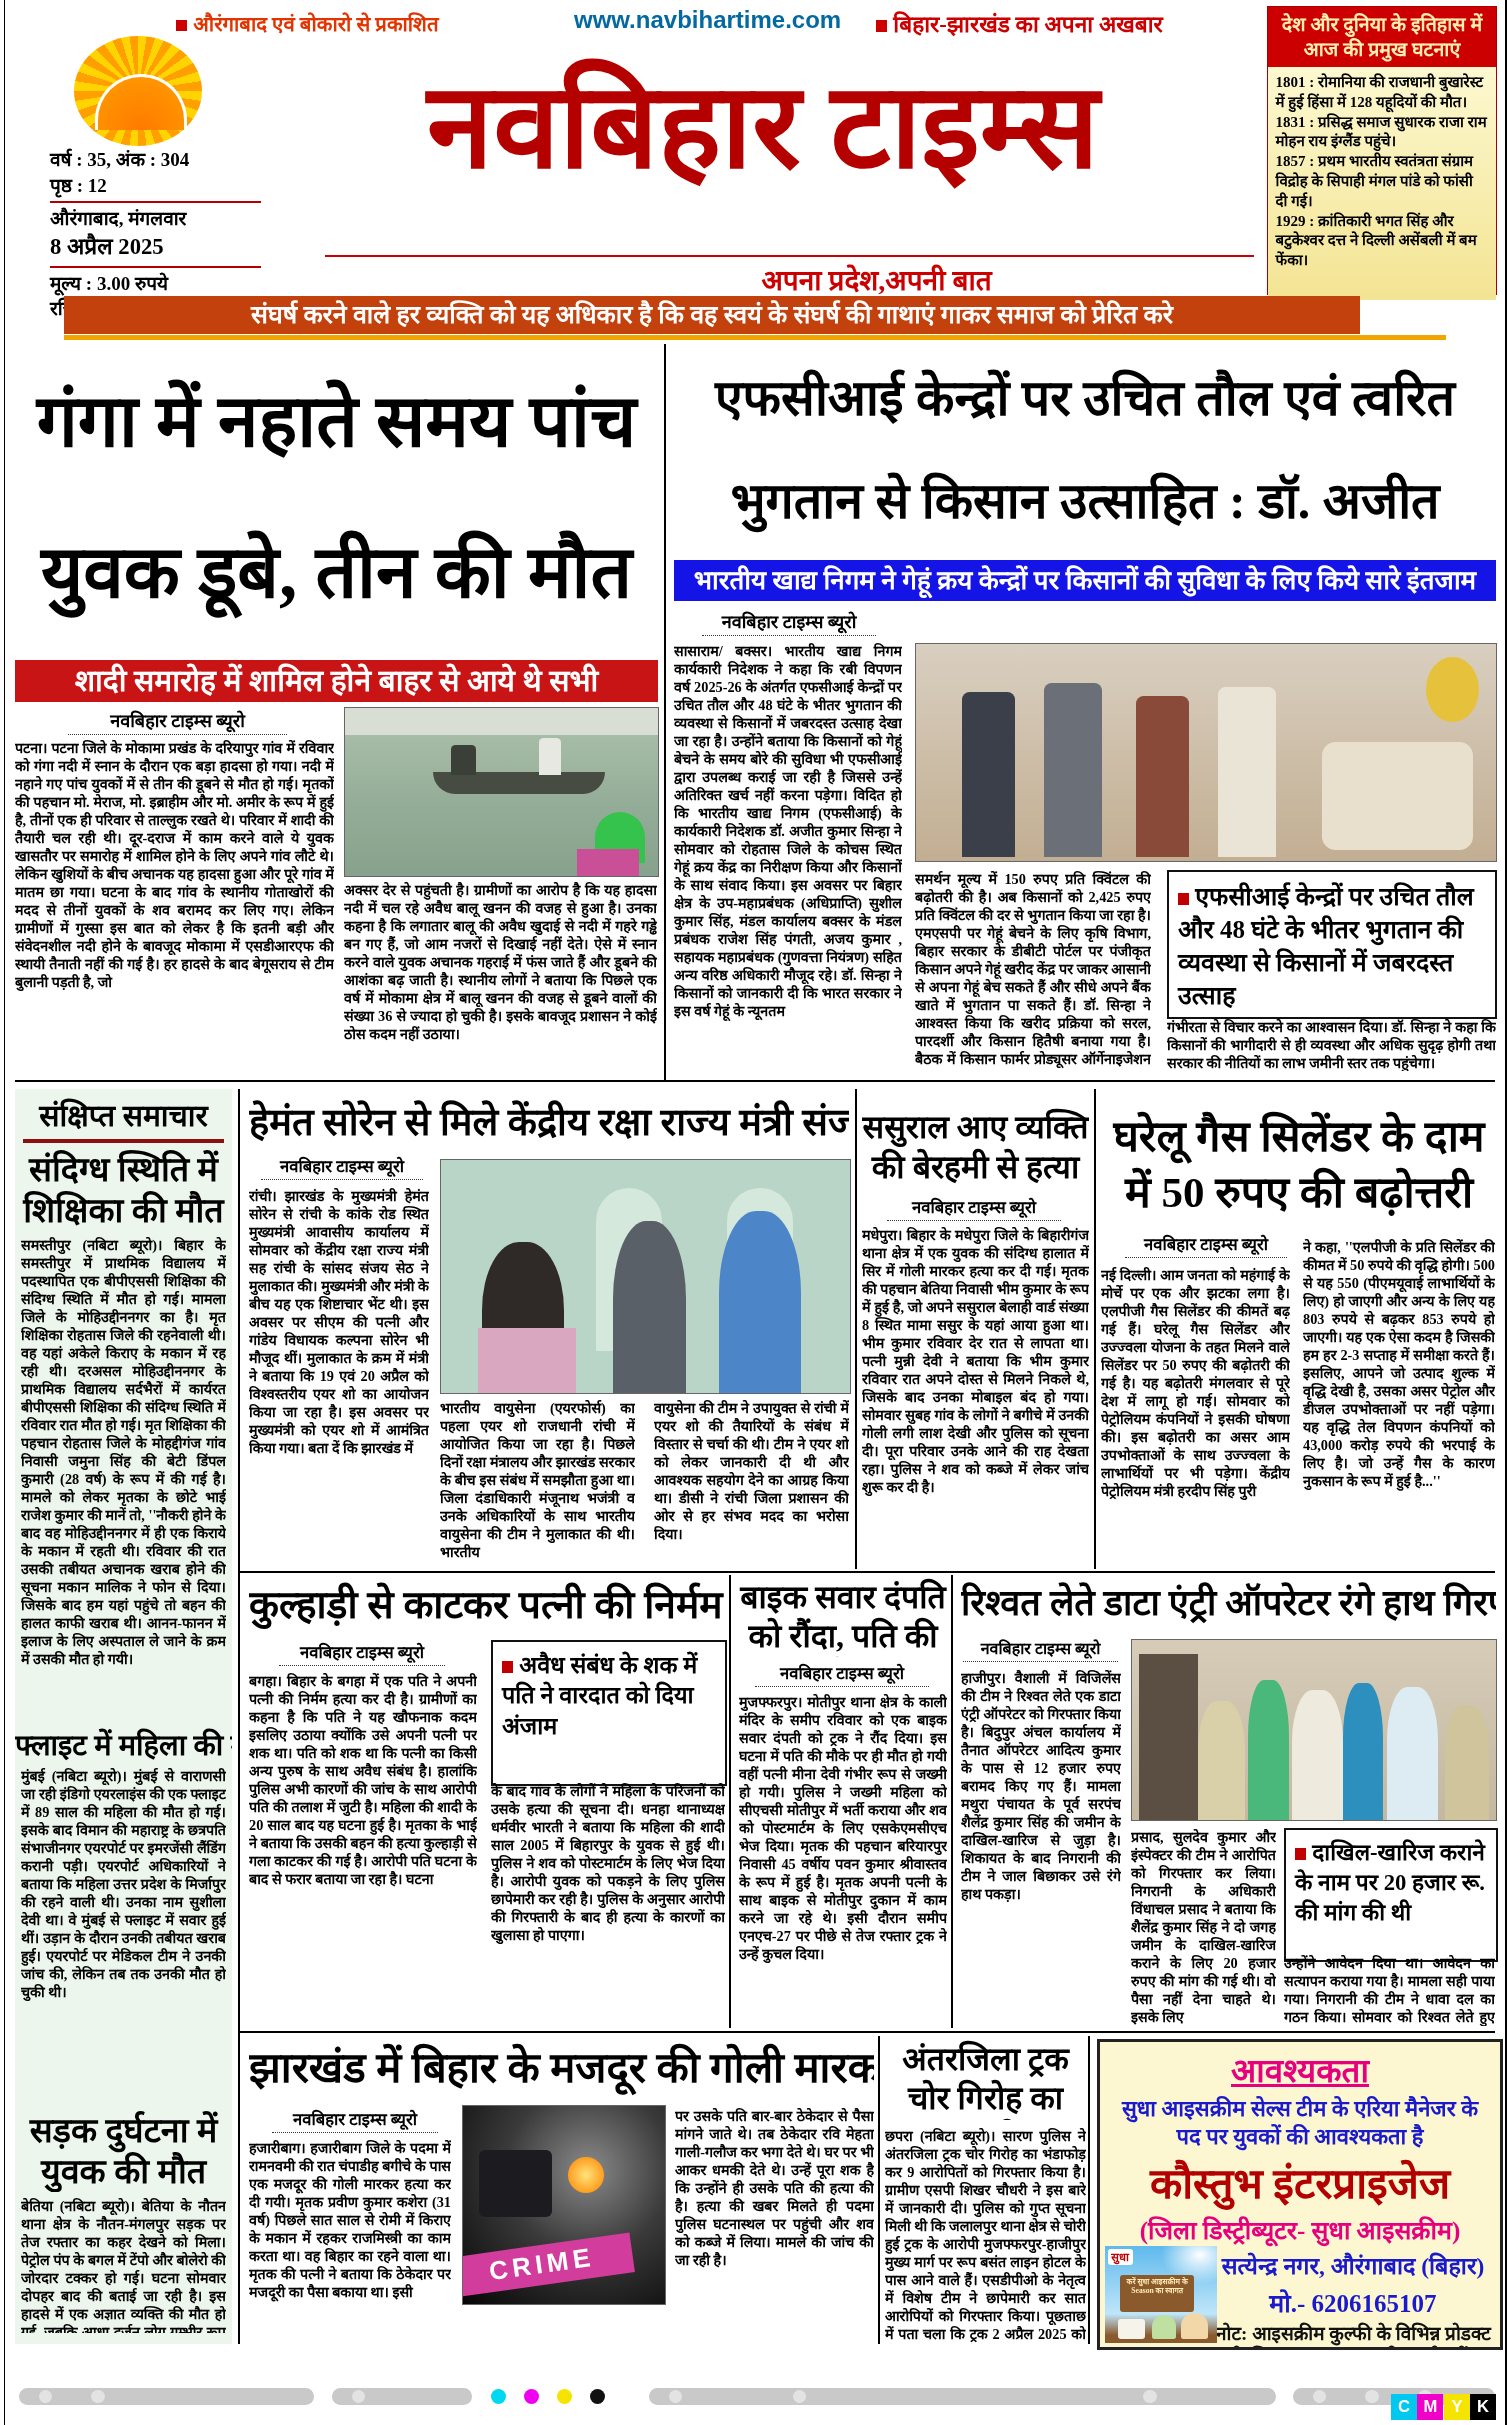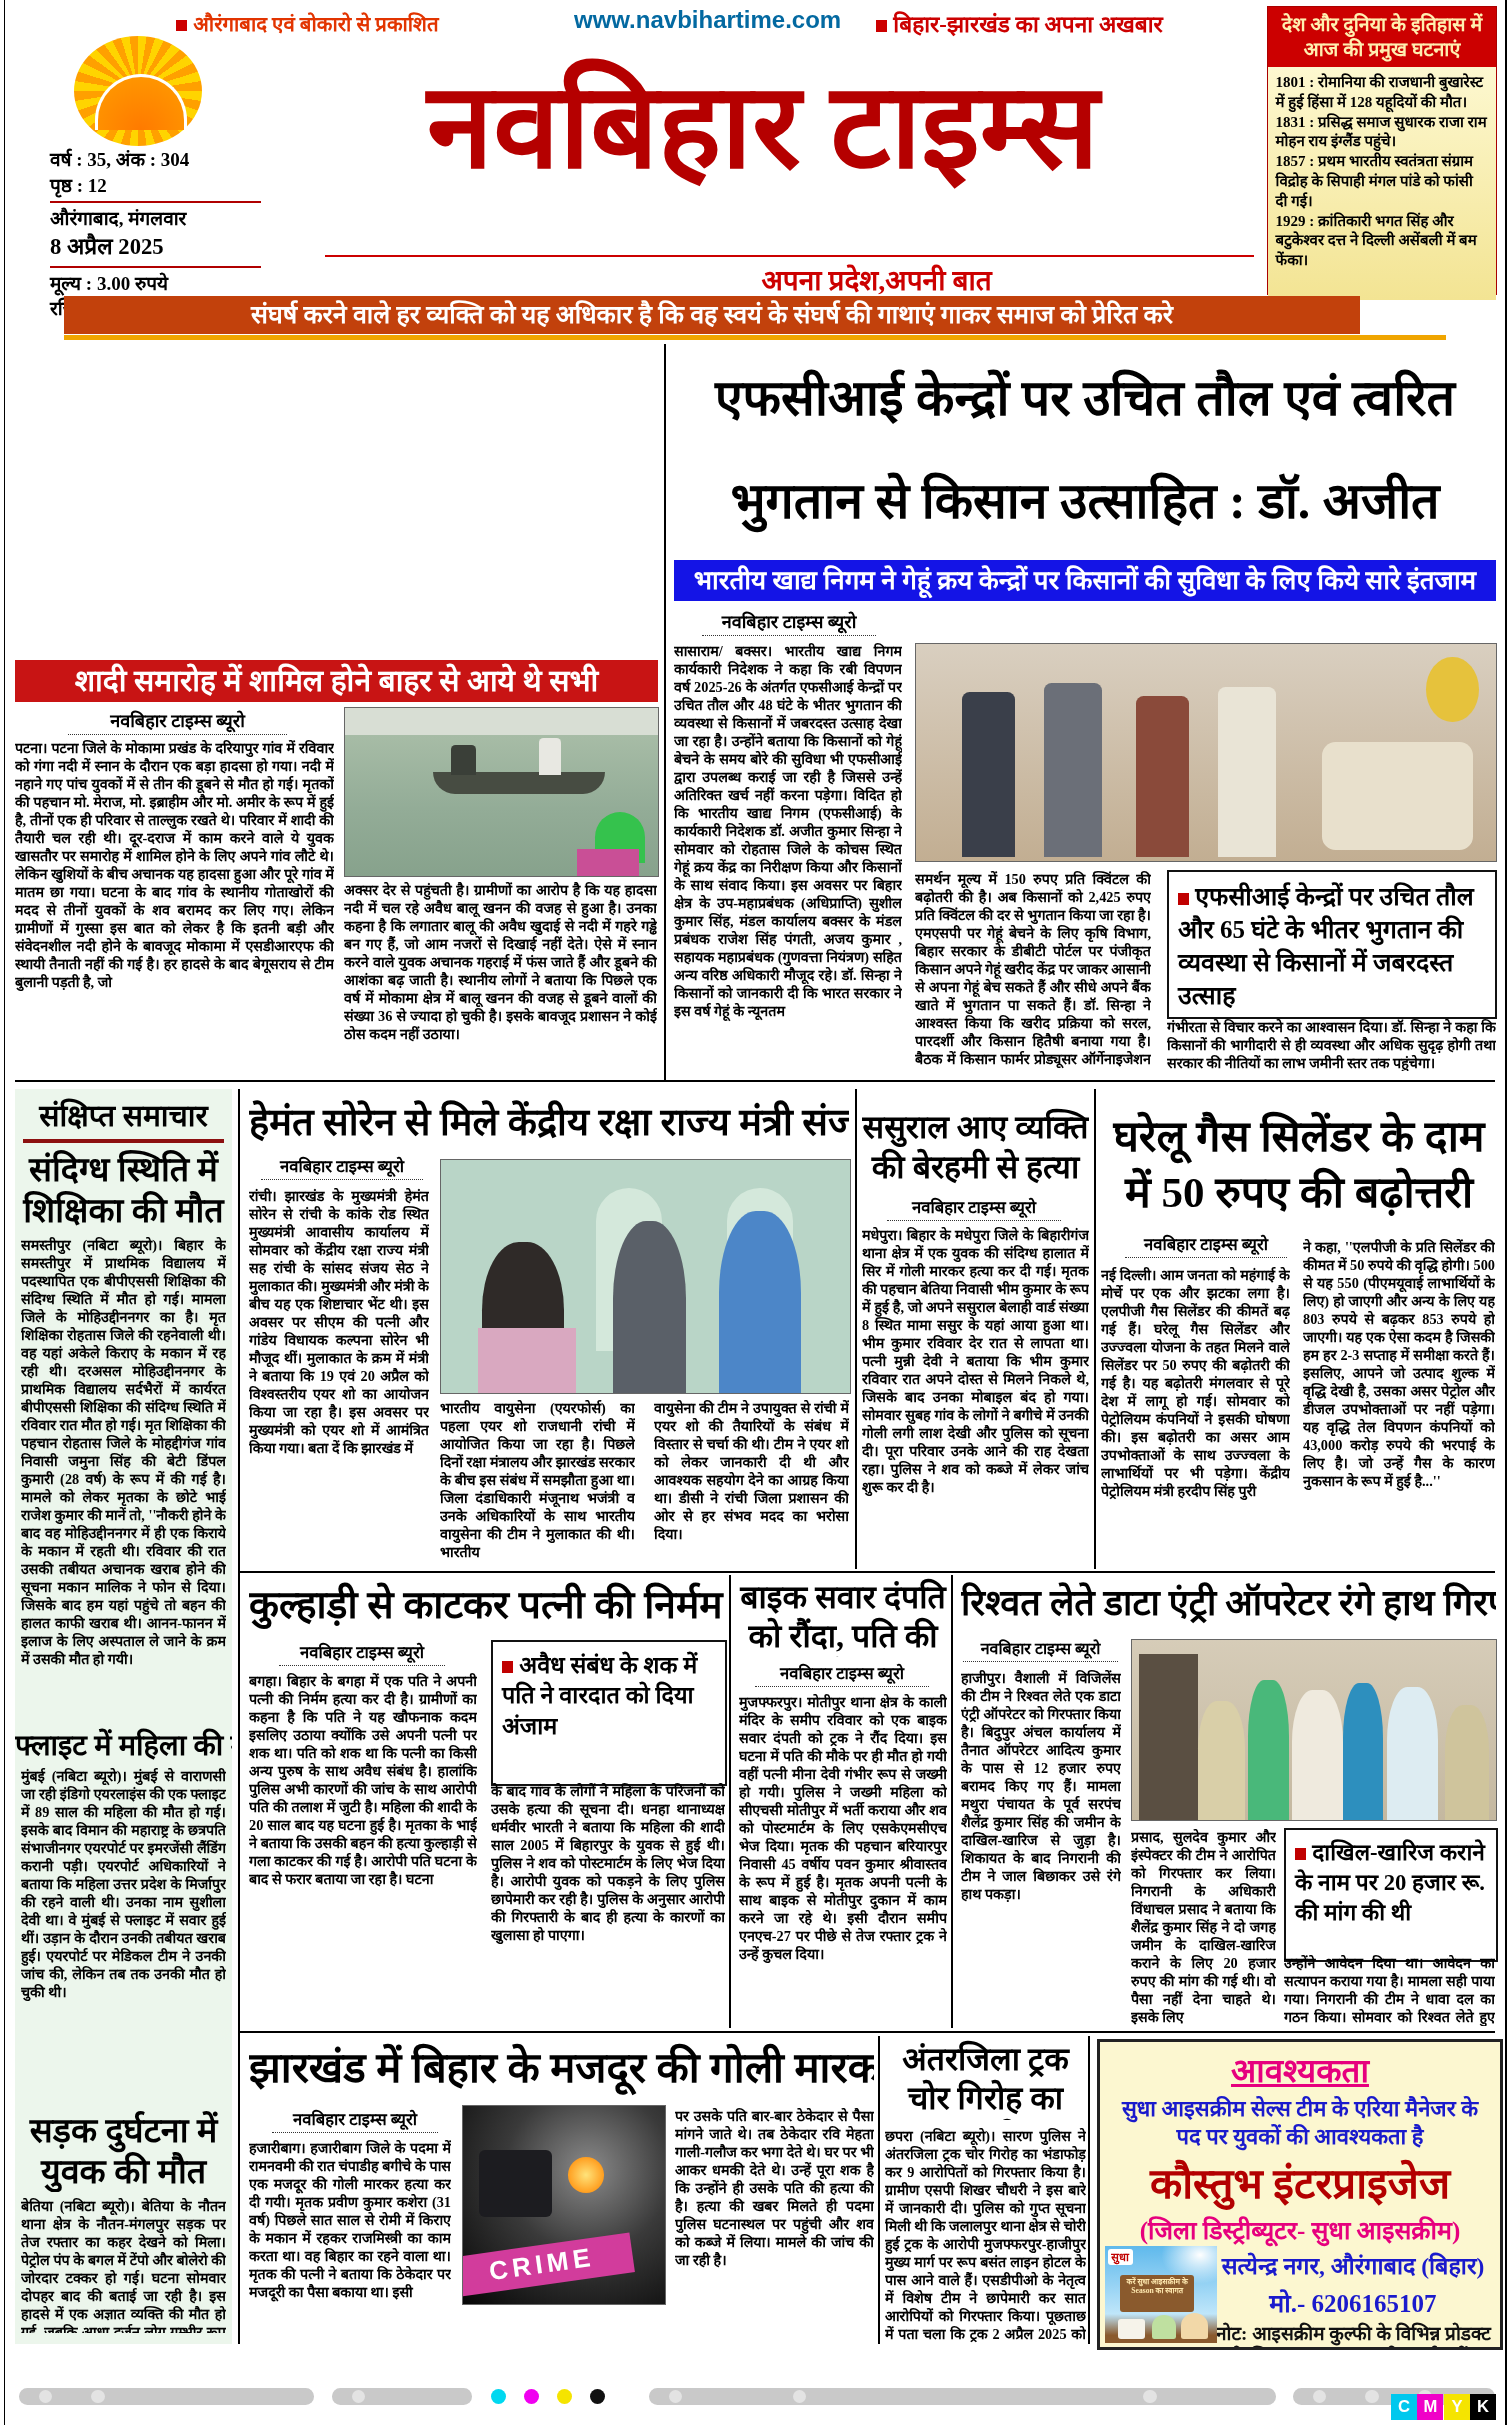--- a/index.html
+++ b/index.html
@@ -69,20 +69,21 @@
 
   <div class="abs" style="left:272px;top:38px;width:982px;text-align:center;font-size:119px;font-weight:900;color:#b50000;white-space:nowrap;line-height:1.5;">नवबिहार टाइम्स</div>
   <div class="abs" style="left:325px;top:255px;width:929px;height:2.3px;background:#cc0000;"></div>
   <div class="abs" style="left:680px;top:260px;width:393px;text-align:center;font-size:28px;font-weight:800;color:#cc0000;">अपना प्रदेश,अपनी बात</div>
 
   <div class="abs subbar" style="left:64px;top:296px;width:1296px;height:38px;background:#c2410c;font-size:25px;line-height:38px;">
     <span>संघर्ष करने वाले हर व्यक्ति को यह अधिकार है कि वह स्वयं के संघर्ष की गाथाएं गाकर समाज को प्रेरित करे</span>
   </div>
   <div class="abs" style="left:64px;top:335px;width:1382px;height:5.3px;background:#f0a500;"></div>
 
+  <div class="abs hl" style="left:15px;top:346px;width:643px;height:313px;font-size:73px;line-height:151px;">गंगा में नहाते समय पांच युवक डूबे, तीन की मौत</div>
   <div class="abs subbar" style="left:15px;top:660px;width:643px;height:42px;background:#c81414;font-size:30px;line-height:42px;">
     <span>शादी समारोह में शामिल होने बाहर से आये थे सभी</span>
   </div>
   <div class="abs byline" style="left:68px;top:708px;width:219px;">नवबिहार टाइम्स ब्यूरो</div>
   <div class="photo" style="left:344px;top:707px;width:313px;height:168px;background:linear-gradient(180deg,#d8ded4 0%,#d8ded4 16%,#a7bca6 16%,#93ac97 60%,#87a28c 100%);">
     <div style="position:absolute;left:28%;top:38%;width:55%;height:13%;background:#474c42;border-radius:0 0 30px 30px;"></div>
     <div style="position:absolute;left:34%;top:22%;width:8%;height:18%;background:#3a3f38;border-radius:4.5px 4.5px 0 0;"></div>
     <div style="position:absolute;left:62%;top:18%;width:7%;height:22%;background:#e8e8e2;border-radius:4.5px 4.5px 0 0;"></div>
     <div style="position:absolute;left:80%;top:62%;width:16%;height:30%;background:#35c24d;border-radius:50% 50% 0 0;"></div>
     <div style="position:absolute;left:74%;top:84%;width:20%;height:16%;background:#c94f96;"></div>
@@ -101,21 +102,21 @@
   <div class="photo" style="left:915px;top:643px;width:580px;height:217px;background:linear-gradient(180deg,#d9cfc0,#c2ae92);">
     <div style="position:absolute;left:8%;top:22%;width:9%;height:76%;background:#3a3f4a;border-radius:7.6px 7.6px 0 0;"></div>
     <div style="position:absolute;left:22%;top:18%;width:10%;height:80%;background:#6b6f78;border-radius:7.6px 7.6px 0 0;"></div>
     <div style="position:absolute;left:38%;top:24%;width:9%;height:74%;background:#8a4a3a;border-radius:7.6px 7.6px 0 0;"></div>
     <div style="position:absolute;left:52%;top:20%;width:10%;height:78%;background:#e9e4d6;border-radius:7.6px 7.6px 0 0;"></div>
     <div style="position:absolute;left:70%;top:45%;width:26%;height:50%;background:#e8e0cc;border-radius:13.6px;"></div>
     <div style="position:absolute;left:88%;top:6%;width:9%;height:30%;background:#e6c23c;border-radius:50%;"></div>
   </div>
   <div class="abs body-txt" style="left:915px;top:870px;width:236px;height:199px;">समर्थन मूल्य में 150 रुपए प्रति क्विंटल की बढ़ोतरी की है। अब किसानों को 2,425 रुपए प्रति क्विंटल की दर से भुगतान किया जा रहा है। एमएसपी पर गेहूं बेचने के लिए कृषि विभाग, बिहार सरकार के डीबीटी पोर्टल पर पंजीकृत किसान अपने गेहूं खरीद केंद्र पर जाकर आसानी से अपना गेहूं बेच सकते हैं और सीधे अपने बैंक खाते में भुगतान पा सकते हैं। डॉ. सिन्हा ने आश्वस्त किया कि खरीद प्रक्रिया को सरल, पारदर्शी और किसान हितैषी बनाया गया है। बैठक में किसान फार्मर प्रोड्यूसर ऑर्गेनाइजेशन के प्रतिनिधियों ने खरीद प्रक्रिया को लेकर कई सकारात्मक सुझाव दिए जिन पर अधिकारियों ने</div>
   <div class="abs boxq" style="left:1167px;top:870px;width:308px;height:130px;font-size:25px;">
-    <span class="bullet"></span><span>एफसीआई केन्द्रों पर उचित तौल और 65 घंटे के भीतर भुगतान की व्यवस्था से किसानों में जबरदस्त उत्साह</span>
+    <span class="bullet"></span><span>एफसीआई केन्द्रों पर उचित तौल और 48 घंटे के भीतर भुगतान की व्यवस्था से किसानों में जबरदस्त उत्साह</span>
   </div>
   <div class="abs body-txt" style="left:1167px;top:1018px;width:329px;height:53px;">गंभीरता से विचार करने का आश्वासन दिया। डॉ. सिन्हा ने कहा कि किसानों की भागीदारी से ही व्यवस्था और अधिक सुदृढ़ होगी तथा सरकार की नीतियों का लाभ जमीनी स्तर तक पहुंचेगा।</div>
 
   <div class="rule-h" style="left:15px;top:1080px;width:1480px;"></div>
 
   <div class="abs" style="left:15px;top:1089px;width:217px;height:1255px;background:#ecf6ec;padding:0;overflow:hidden;">
     <div style="font-size:30px;font-weight:800;text-align:center;padding-top:4.5px;">संक्षिप्त समाचार</div>
     <div style="height:3.8px;background:#8c1010;margin:4.5px 7.6px 7.6px 7.6px;"></div>
     <div class="hl" style="font-size:34px;line-height:1.2;">संदिग्ध स्थिति में शिक्षिका की मौत</div>
     <div class="body-txt" style="margin:4.5px 6px 0 6px;height:485px;">समस्तीपुर (नबिटा ब्यूरो)। बिहार के समस्तीपुर में प्राथमिक विद्यालय में पदस्थापित एक बीपीएससी शिक्षिका की संदिग्ध स्थिति में मौत हो गई। मामला जिले के मोहिउद्दीननगर का है। मृत शिक्षिका रोहतास जिले की रहनेवाली थी। वह यहां अकेले किराए के मकान में रह रही थी। दरअसल मोहिउद्दीननगर के प्राथमिक विद्यालय सर्दभैरों में कार्यरत बीपीएससी शिक्षिका की संदिग्ध स्थिति में रविवार रात मौत हो गई। मृत शिक्षिका की पहचान रोहतास जिले के मोहद्दीगंज गांव निवासी जमुना सिंह की बेटी डिंपल कुमारी (28 वर्ष) के रूप में की गई है। मामले को लेकर मृतका के छोटे भाई राजेश कुमार की मानें तो, ''नौकरी होने के बाद वह मोहिउद्दीननगर में ही एक किराये के मकान में रहती थी। रविवार की रात उसकी तबीयत अचानक खराब होने की सूचना मकान मालिक ने फोन से दिया। जिसके बाद हम यहां पहुंचे तो बहन की हालत काफी खराब थी। आनन-फानन में इलाज के लिए अस्पताल ले जाने के क्रम में उसकी मौत हो गयी।</div>

